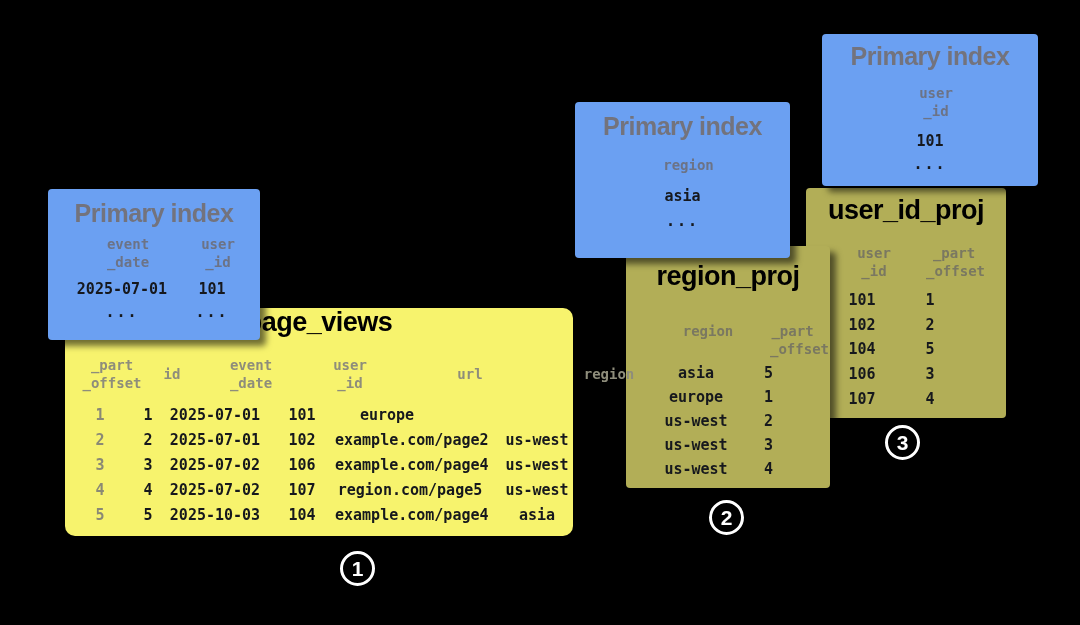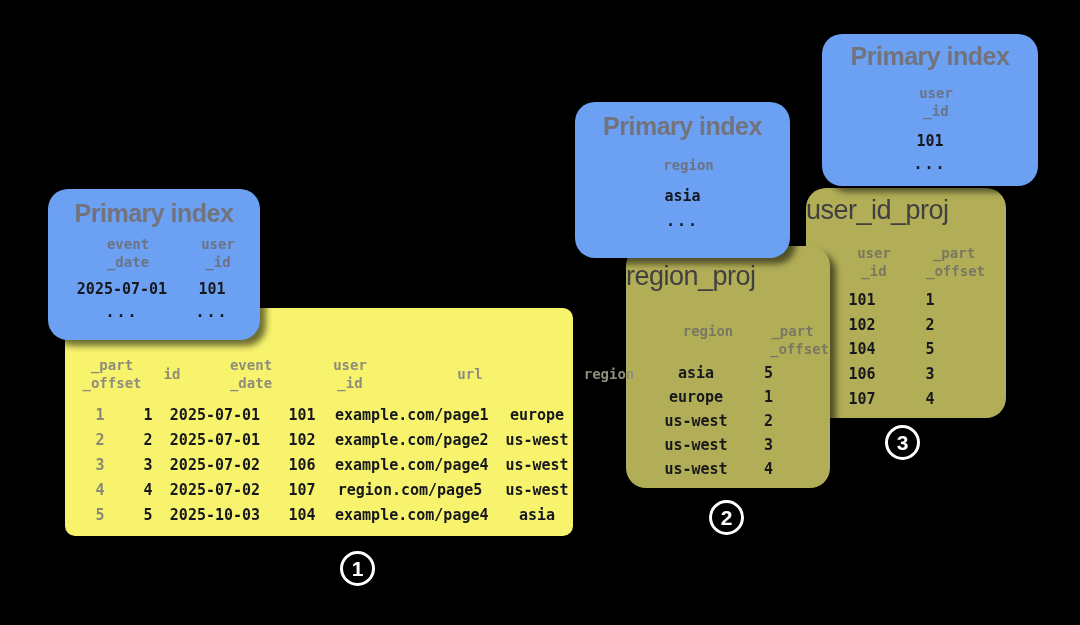--- a/index.html
+++ b/index.html
@@ -2,34 +2,34 @@
 <html><head>
 <meta charset="utf-8">
 <style>
   html,body { margin:0; padding:0; background:#000; }
   #canvas {
     position:relative; width:1080px; height:625px;
     background:#000; overflow:hidden;
     font-family:"Liberation Sans", sans-serif;
   }
   .card {
-    position:absolute; border-radius:20px; box-sizing:border-box;
+    position:absolute; border-radius:4px; box-sizing:border-box;
     box-shadow:6px 6px 6px rgba(0,0,0,0.55);
   }
   .blue  { background:#6ba0f2; }
   .yellow{ background:#f7f36d; border-radius:10px; }
   .olive { background:#b2ae57; }
 
   .card-title {
     font-weight:700; font-size:25px; line-height:28px; letter-spacing:-0.5px;
     color:#73737d; text-align:center;
   }
   .tbl-title {
-    font-weight:400; font-size:27px; line-height:28px; letter-spacing:-0.5px;
-    color:#404040; text-align:left;
+    font-weight:700; font-size:27px; line-height:28px; letter-spacing:-0.5px;
+    color:#000000; text-align:center;
   }
   .mono { font-family:"DejaVu Sans Mono", monospace; font-weight:700; }
   .hdr  { font-size:14px; line-height:18px; white-space:pre-line; text-align:center;margin-left:12px; }
   .hdr-blue   { color:#6c7386; }
   .hdr-yellow { color:#8e8d7b; }
   .hdr-olive  { color:#7a7861; }
   .val  { font-size:15px; line-height:18px; color:#16181d; text-align:center; white-space:nowrap; }
   .dim  { color:#8a8975; }
   .dots { letter-spacing:2px; }
 
@@ -160,21 +160,20 @@
 _id</div>
       <div class="cell w4 mono hdr hdr-yellow">url</div>
       <div class="cell w5 mono hdr hdr-yellow">region</div>
     </div>
     <div class="pv-rows">
       <div class="drow pv-row">
         <div class="cell w0 mono val dim">1</div>
         <div class="cell w1 mono val">1</div>
         <div class="cell w2 mono val">2025-07-01</div>
         <div class="cell w3 mono val">101</div>
-        <div class="cell w4 mono val">example.com/page1</div>
         <div class="cell w5 mono val">europe</div>
       </div>
       <div class="drow pv-row">
         <div class="cell w0 mono val dim">2</div>
         <div class="cell w1 mono val">2</div>
         <div class="cell w2 mono val">2025-07-01</div>
         <div class="cell w3 mono val">102</div>
         <div class="cell w4 mono val">example.com/page2</div>
         <div class="cell w5 mono val">us-west</div>
       </div>

